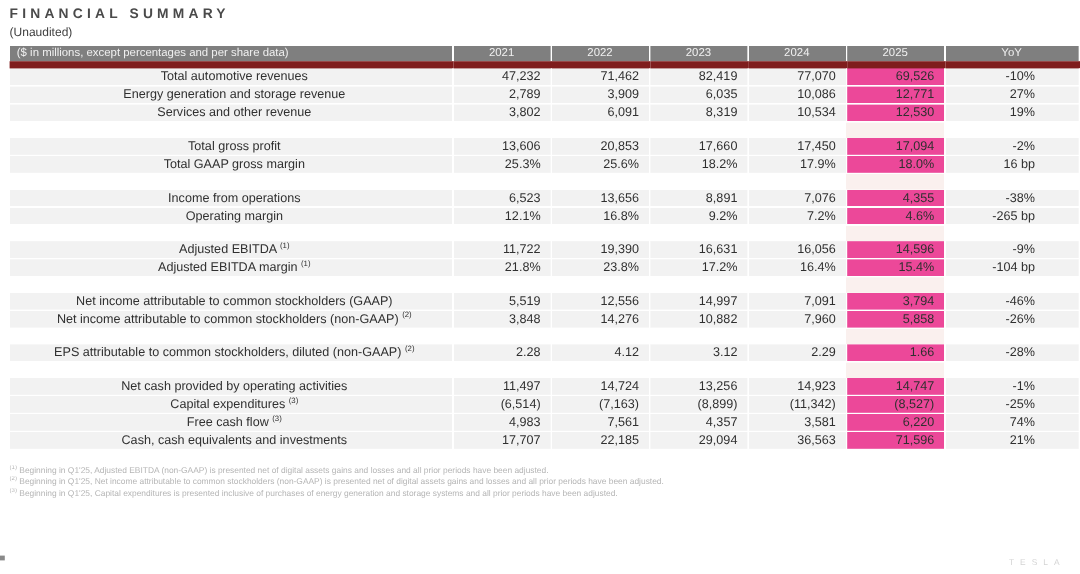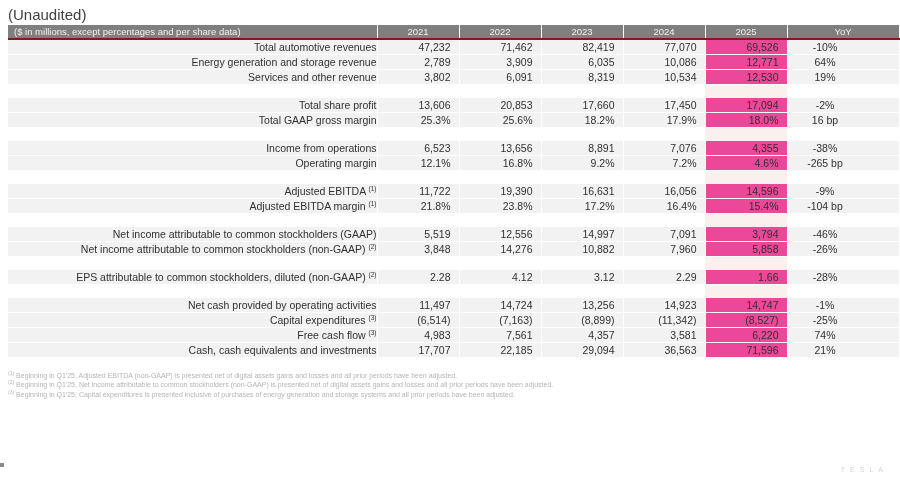--- a/index.html
+++ b/index.html
@@ -3,58 +3,59 @@
 <meta charset="utf-8">
 <style>
   html,body{margin:0;padding:0;}
   body{
     width:900px;height:478px;background:#ffffff;position:relative;overflow:hidden;
     font-family:"Liberation Sans", sans-serif;
     -webkit-font-smoothing:antialiased;
   }
   .wrap{padding:6px 3px 0 8px;}
   .title{font-size:11.5px;font-weight:700;letter-spacing:3.5px;color:#4a4a4a;line-height:13px;}
-  .subtitle{font-size:15px;color:#3f3f3f;margin-top:3px;line-height:12px;}
+  .subtitle{font-size:10px;color:#3f3f3f;margin-top:3px;line-height:12px;}
 
   table.fin{border-collapse:collapse;table-layout:fixed;width:891px;margin-top:4px;}
   table.fin th{
     background:#7f7f7f;color:#f1f1f1;font-weight:400;font-size:9.5px;
-    height:13px;border-right:1px solid #ffffff;border-bottom:2px solid #7f1d1d;
+    height:13px;border-right:1px solid #ffffff;border-bottom:6px solid #7f1d1d;
     text-align:center;padding:0;white-space:nowrap;overflow:hidden;
   }
   table.fin th.lbl{text-align:left;padding-left:6px;}
   table.fin td{
     height:14px;background:#f2f2f2;font-size:10.5px;color:#303030;
     border-right:1px solid #ffffff;border-bottom:1px solid #ffffff;
     padding:0;white-space:nowrap;overflow:hidden;
   }
-  table.fin td.lbl{text-align:right;padding-left:6px;}
+  table.fin td.lbl{text-align:center;padding-left:6px;}
   table.fin td.num{text-align:right;padding-right:8px;}
   table.fin td.hl{background:#ec4899;}
-  table.fin td.yoy{text-align:center;padding-right:36px;}
+  table.fin td.yoy{text-align:right;padding-right:36px;}
   table.fin tr.gap td{background:#ffffff;height:13px;border-right:none;border-bottom:none;}
   table.fin tr.gap td.hl-gap{background:#faf0ee;}
   table.fin sup{font-size:6.5px;vertical-align:super;line-height:0;}
 
   .footnotes{margin-top:13px;}
   .fn{font-size:7px;color:#b5b5b5;line-height:1.35;white-space:nowrap;overflow:hidden;}
   .fn sup{font-size:5px;vertical-align:super;line-height:0;}
 
   .watermark{
     position:absolute;right:12px;bottom:5px;
     font-size:7px;letter-spacing:5px;color:#d4d4d4;
   }
   .edge-artifact{
     position:absolute;left:0;bottom:11px;width:4px;height:4px;background:#8a8a8a;
   }
 </style>
 </head>
 <body>
 
 <div class="wrap">
+  <div class="title">FINANCIAL SUMMARY</div>
   <div class="subtitle">(Unaudited)</div>
 
   <table class="fin">
     <colgroup>
       <col style="width:369px">
       <col style="width:82px">
       <col style="width:82px">
       <col style="width:82px">
       <col style="width:82px">
       <col style="width:82px">
@@ -81,42 +82,42 @@
           <td class="num hl">69,526</td>
           <td class="yoy">-10%</td>
         </tr>
         <tr>
           <td class="lbl">Energy generation and storage revenue</td>
           <td class="num">2,789</td>
           <td class="num">3,909</td>
           <td class="num">6,035</td>
           <td class="num">10,086</td>
           <td class="num hl">12,771</td>
-          <td class="yoy">64%</td>
+          <td class="yoy">27%</td>
         </tr>
         <tr>
           <td class="lbl">Services and other revenue</td>
           <td class="num">3,802</td>
           <td class="num">6,091</td>
           <td class="num">8,319</td>
           <td class="num">10,534</td>
           <td class="num hl">12,530</td>
           <td class="yoy">19%</td>
         </tr>
         <tr class="gap">
           <td></td>
           <td></td>
           <td></td>
           <td></td>
           <td></td>
           <td class="hl-gap"></td>
           <td></td>
         </tr>
         <tr>
-          <td class="lbl">Total share profit</td>
+          <td class="lbl">Total gross profit</td>
           <td class="num">13,606</td>
           <td class="num">20,853</td>
           <td class="num">17,660</td>
           <td class="num">17,450</td>
           <td class="num hl">17,094</td>
           <td class="yoy">-2%</td>
         </tr>
         <tr>
           <td class="lbl">Total GAAP gross margin</td>
           <td class="num">25.3%</td>

